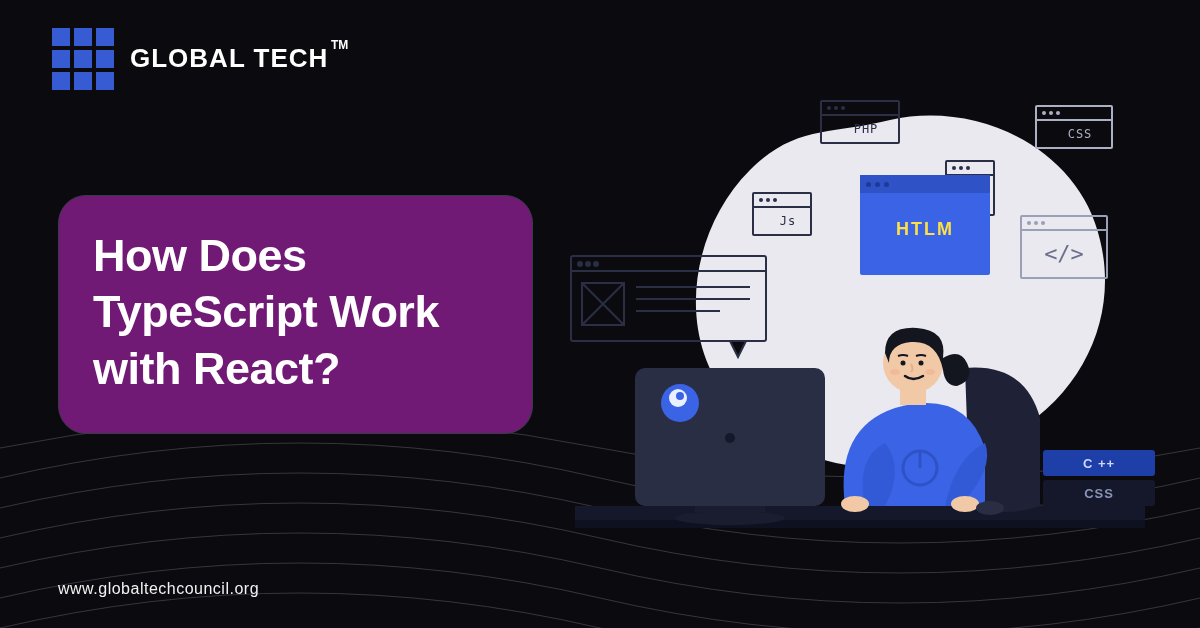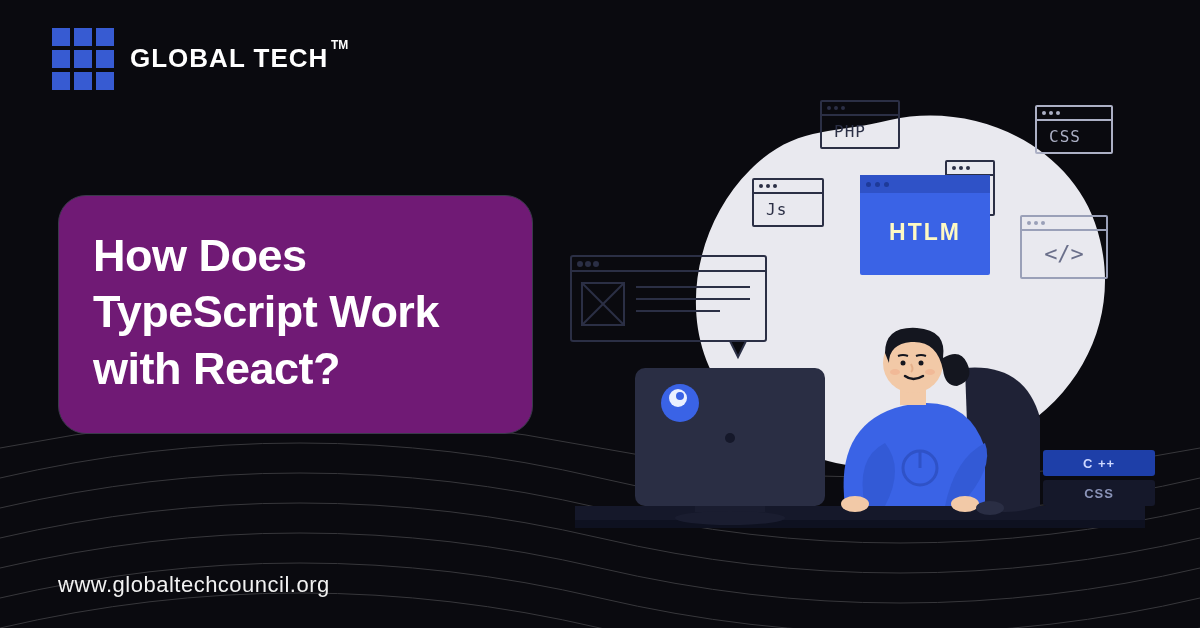--- a/index.html
+++ b/index.html
@@ -73,21 +73,21 @@
     font-weight: 700;
     line-height: 1.25;
     letter-spacing: -0.5px;
   }
 
   
   .url {
     position: absolute;
     bottom: 30px;
     left: 58px;
-    font-size: 22px;
+    font-size: 16px;
     letter-spacing: 0.5px;
     color: #f2f2f2;
   }
 
   
   .illus {
     position: absolute;
     top: 60px;
     right: 20px;
     width: 620px;
@@ -106,44 +106,44 @@
   }
   .win .bar {
     height: 14px;
     border-bottom: 2px solid #2b2f45;
     display: flex;
     align-items: center;
     padding-left: 5px;
     gap: 3px;
   }
   .win .bar i { width: 4px; height: 4px; border-radius: 50%; background: #2b2f45; display:block;}
-  .win .txt { font-family: ui-monospace, monospace; font-size: 16px; color: #2b2f45; padding: 6px 0; letter-spacing:1px; font-weight:500;margin-left:12px;}
+  .win .txt { font-family: ui-monospace, monospace; font-size: 12px; color: #2b2f45; text-align:center; padding: 6px 0; letter-spacing:1px; font-weight:500;margin-left:12px;}
   .win .xbox { width:18px;height:18px;border:2px solid #2b2f45; margin:10px auto; position:relative;}
   .win .xbox:before,.win .xbox:after{content:"";position:absolute;top:50%;left:0;width:100%;height:2px;background:#2b2f45;}
   .win .xbox:before{transform:rotate(45deg);}
   .win .xbox:after{transform:rotate(-45deg);}
   .win .code{font-family:monospace;font-size:22px;color:#2b2f45;text-align:center;padding:10px 0;}
 
   .win-php { top: 40px; left: 260px; width: 80px; }
   .win-css { top: 45px; left: 475px; width: 78px; border-color:#acb0c5;}
   .win-css .bar{border-color:#acb0c5;} .win-css .bar i{background:#acb0c5;} .win-css .txt{color:#acb0c5;}
-  .win-js { top: 118px; left: 192px; width: 72px; }
+  .win-js { top: 132px; left: 192px; width: 60px; }
   .win-xbox { top: 100px; left: 385px; width: 50px; }
   .win-code { top: 155px; left: 460px; width: 88px; height:64px; border-color:#9aa0b8;}
   .win-code .bar{border-color:#9aa0b8;} .win-code .bar i{background:#9aa0b8;}
   .win-code .code{color:#6a6f8a;}
 
   
   .win-html {
     position:absolute; top:115px; left:300px; width:130px; height:100px;
     background:#3a63e6; border-radius:2px;
   }
   .win-html .bar2{height:18px;background:#2f52c7;display:flex;align-items:center;padding-left:6px;gap:4px;}
   .win-html .bar2 i{width:5px;height:5px;border-radius:50%;background:#1e3a99;display:block;}
-  .win-html .label{color:#fef9c3;text-align:center;font-weight:700;letter-spacing:2px;padding-top:26px;font-size:23px;}
+  .win-html .label{color:#fde047;text-align:center;font-weight:700;letter-spacing:2px;padding-top:26px;font-size:18px;}
 
   
   .wire {
     position:absolute; top:195px; left:10px; width:210px; height:110px;
   }
 
   
   .scene { position:absolute; bottom:12px; left:5px; width:610px; height:260px; }
 
   

